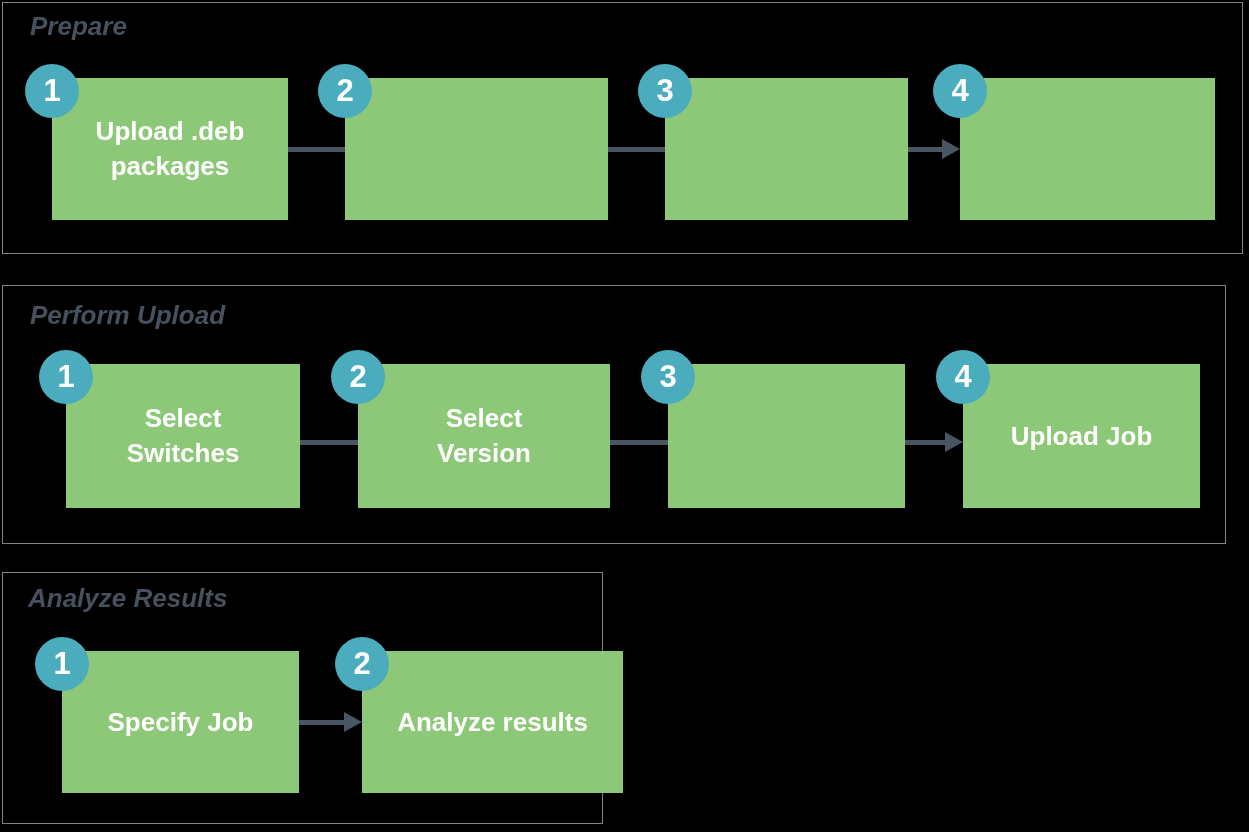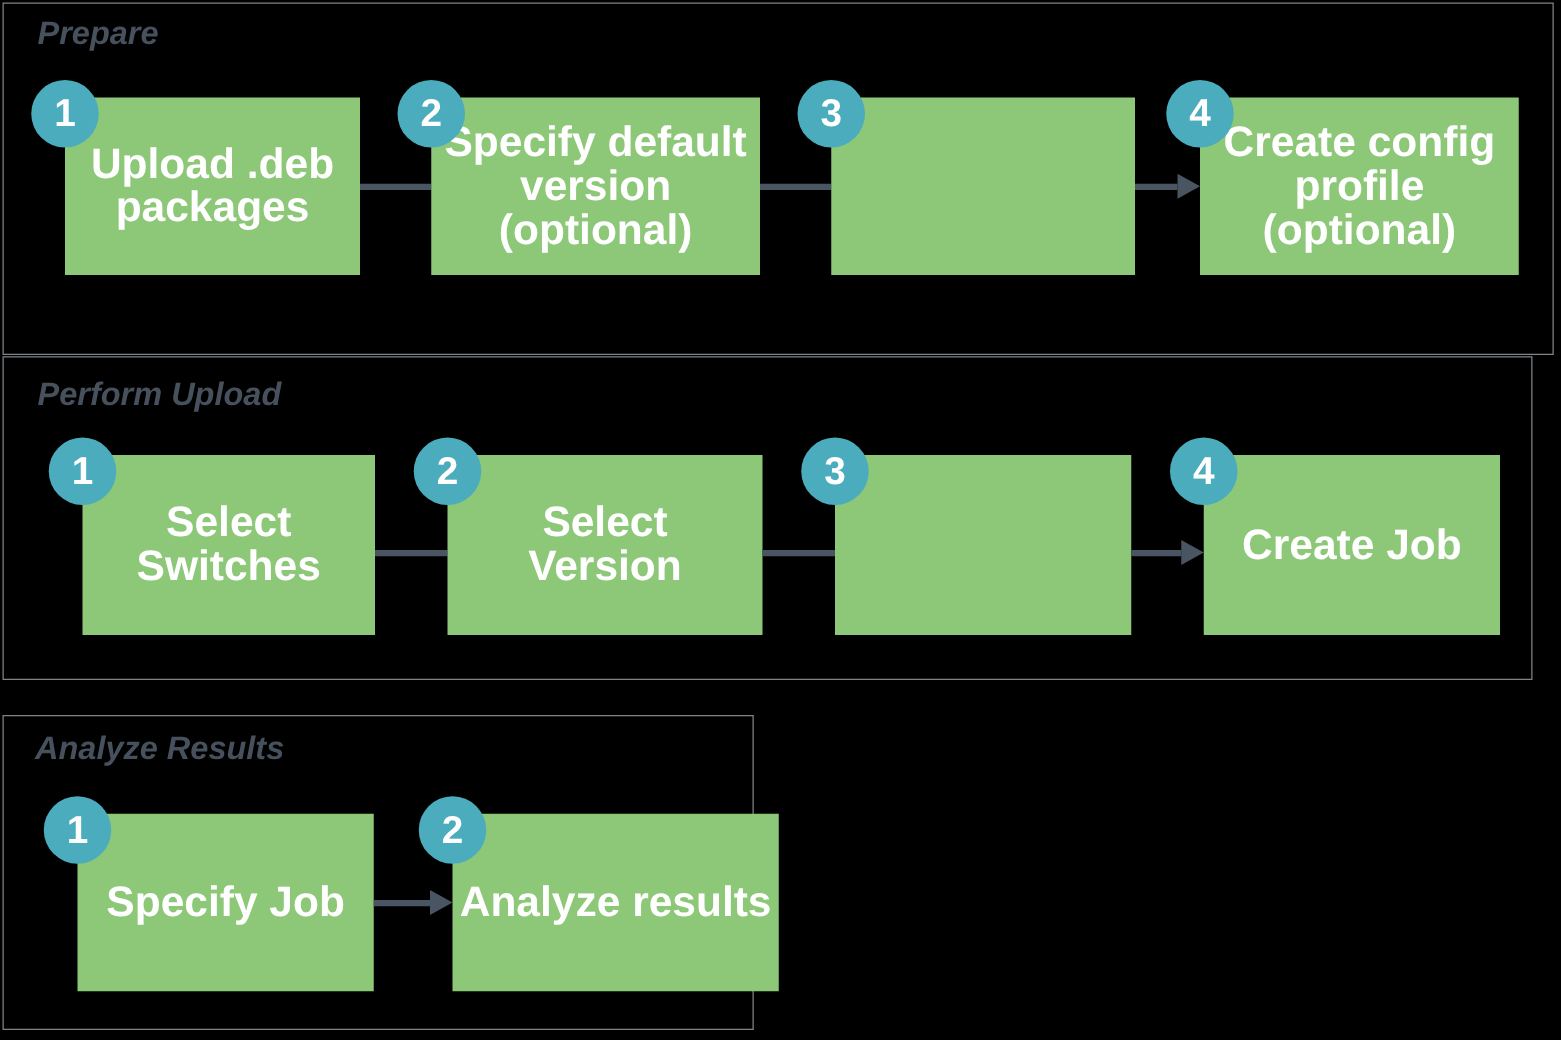--- a/index.html
+++ b/index.html
@@ -29,21 +29,21 @@
     position: absolute;
     background: var(--step-green, #8DC878);
     display: flex;
     align-items: center;
     justify-content: center;
     text-align: center;
   }
   .step-label {
     color: var(--step-text, #FFFFFF);
     font-weight: bold;
-    font-size: 34px;
+    font-size: 26px;
     line-height: 35px;
     white-space: pre-line;
   }
   .badge {
     position: absolute;
     left: -27px;
     top: -14px;
     width: 54px;
     height: 54px;
     border-radius: 50%;
@@ -67,50 +67,46 @@
     border-top: 10px solid transparent;
     border-bottom: 10px solid transparent;
     border-left: 18px solid var(--connector-slate, #4A5563);
   }
 </style>
 </head>
 <body>
 
 <div class="canvas">
 
-  <section class="panel" style="left:2px; top:2px; width:1241px; height:282px;">
+  <section class="panel" style="left:2px; top:2px; width:1241px; height:252px;">
     <h2 class="panel-title" style="left:27px; top:8px;">Prepare</h2>
 
     <div class="step" style="left:49px; top:75px; width:236px; height:142px;">
       <span class="badge">1</span>
       <span class="step-label">Upload .deb
 packages</span>
     </div>
 
     <div class="connector" style="left:285px; top:144px; width:57px;"></div>
 
     <div class="step" style="left:342px; top:75px; width:263px; height:142px;">
       <span class="badge">2</span>
-      <span class="step-label">Specify default
-version (optional)</span>
     </div>
 
     <div class="connector" style="left:605px; top:144px; width:57px;"></div>
 
     <div class="step" style="left:662px; top:75px; width:243px; height:142px;">
       <span class="badge">3</span>
     </div>
 
     <div class="connector" style="left:905px; top:144px; width:34px;"></div>
     <div class="arrowhead" style="left:939px; top:136px;"></div>
 
     <div class="step" style="left:957px; top:75px; width:255px; height:142px;">
       <span class="badge">4</span>
-      <span class="step-label">Create config
-profile (optional)</span>
     </div>
   </section>
 
   <section class="panel" style="left:2px; top:285px; width:1224px; height:259px;">
     <h2 class="panel-title" style="left:27px; top:14px;">Perform Upload</h2>
 
     <div class="step" style="left:63px; top:78px; width:234px; height:144px;">
       <span class="badge">1</span>
       <span class="step-label">Select
 Switches</span>
@@ -128,21 +124,21 @@
 
     <div class="step" style="left:665px; top:78px; width:237px; height:144px;">
       <span class="badge">3</span>
     </div>
 
     <div class="connector" style="left:902px; top:154px; width:40px;"></div>
     <div class="arrowhead" style="left:942px; top:146px;"></div>
 
     <div class="step" style="left:960px; top:78px; width:237px; height:144px;">
       <span class="badge">4</span>
-      <span class="step-label">Create Job</span>
+      <span class="step-label">Upload Job</span>
     </div>
   </section>
 
   <section class="panel" style="left:2px; top:572px; width:601px; height:252px;">
     <h2 class="panel-title" style="left:25px; top:10px;">Analyze Results</h2>
 
     <div class="step" style="left:59px; top:78px; width:237px; height:142px;">
       <span class="badge">1</span>
       <span class="step-label">Specify Job</span>
     </div>

